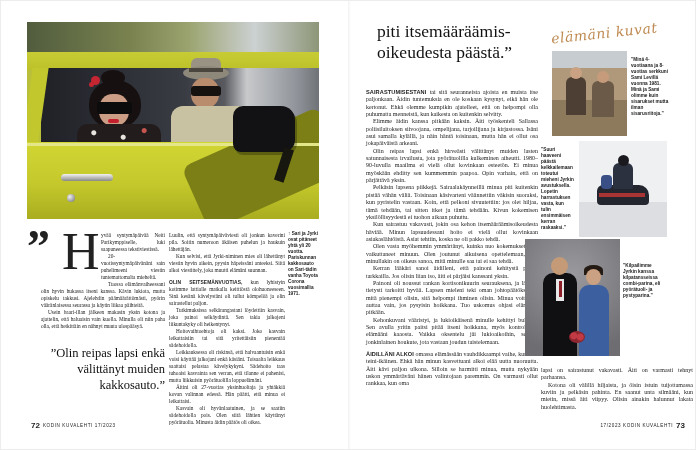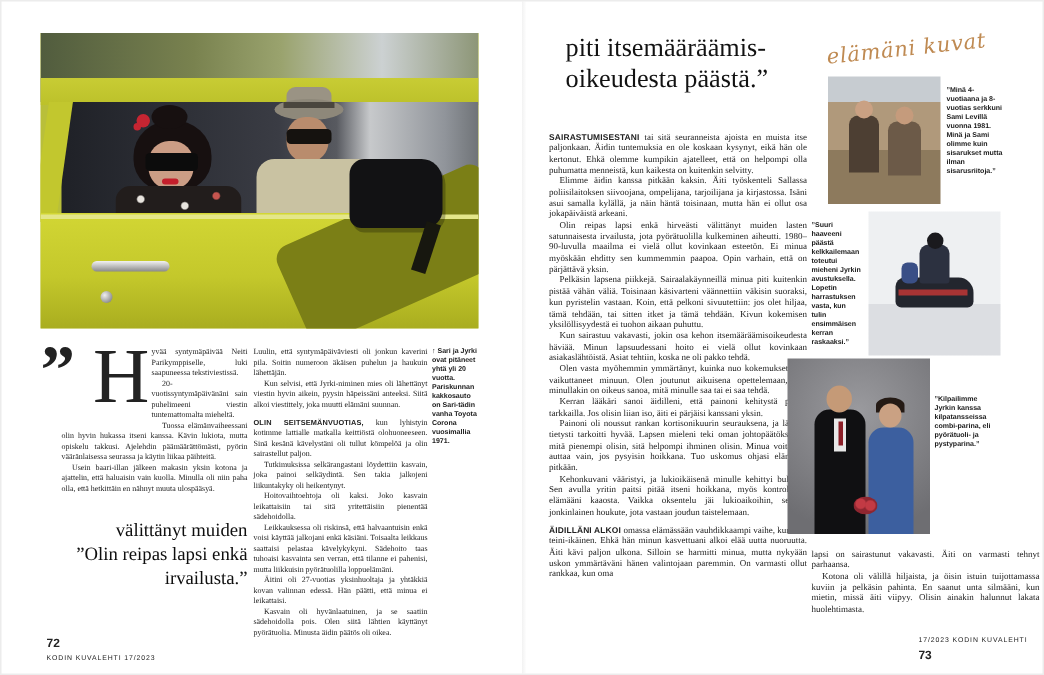--- a/index.html
+++ b/index.html
@@ -31,22 +31,22 @@
   .script{position:absolute;left:550px;top:24px;font-family:"DejaVu Serif",serif;font-style:italic;
           font-size:14px;color:#bf8a52;transform:rotate(-6deg);white-space:nowrap;letter-spacing:.5px;}
 
   .sidecap{position:absolute;font-family:"Liberation Sans",sans-serif;font-weight:bold;
            font-size:4.7px;line-height:6px;color:#1a1a1a;}
   #cap-car{left:287px;top:230px;width:32px;}
   #cap-kids{left:630px;top:56px;width:38px;}
   #cap-sled{left:540px;top:146px;width:34px;}
   #cap-dance{left:622px;top:262px;width:40px;}
 
-  .footer{position:absolute;bottom:8px;font-family:"Liberation Sans",sans-serif;
-          font-size:4.6px;letter-spacing:.6px;color:#222;display:flex;align-items:flex-start;gap:3px;flex-direction:column;}
+  .footer{position:absolute;bottom:19px;font-family:"Liberation Sans",sans-serif;
+          font-size:4.6px;letter-spacing:.6px;color:#222;display:flex;align-items:center;gap:3px;}
   .footer .pg{font-size:8px;font-weight:bold;letter-spacing:0;}
   #footer-l{left:30px;}
   #footer-r{right:10px;}
 
   
   .photo{position:absolute;overflow:hidden;}
   #ph-car{left:26px;top:21px;width:292px;height:197px;background:#b9bf3a;}
   #ph-car .bg{position:absolute;left:0;top:0;width:100%;height:46px;
      background:linear-gradient(90deg,#515c3e,#79824f 35%,#9aa36e 55%,#ccd1d2 78%,#8d9677);}
   #ph-car .roof{position:absolute;left:0;top:30px;width:100%;height:18px;
@@ -155,23 +155,23 @@
         <span class="oq">”</span>
         <span class="dc">H</span>
       </span>
   <p class="noindent">yvää syntymäpäivää Neiti Parikymppiselle, luki saapuneessa tekstiviestissä.</p>
       <p>20-vuotissyntymäpäivänäni sain puhelimeeni viestin tuntemattomalta mieheltä.</p>
       <p>Tuossa elämänvaiheessani olin hyvin hukassa itseni kanssa. Kävin lukiota, mutta opiskelu takkusi. Ajelehdin päämäärättömästi, pyörin vääränlaisessa seurassa ja käytin liikaa päihteitä.</p>
       <p>Usein baari-illan jälkeen makasin yksin kotona ja ajattelin, että haluaisin vain kuolla. Minulla oli niin paha olla, että hetkittäin en nähnyt muuta ulospääsyä.</p>
     </div>
 
   <div class="pullquote">
+      <div>”Olin reipas lapsi enkä</div>
       <div>välittänyt muiden</div>
-      <div>”Olin reipas lapsi enkä</div>
-      <div>irvailusta.”</div>
+      <div>kakkosauto.”</div>
     </div>
 
   <div class="col" id="col2">
       <p class="noindent">Luulin, että syntymäpäiväviesti oli jonkun kaverini pila. Soitin numeroon äkäisen puhelun ja haukuin lähettäjän.</p>
       <p>Kun selvisi, että Jyrki-niminen mies oli lähettänyt viestin hyvin aikein, pyysin häpeissäni anteeksi. Siitä alkoi viestittely, joka muutti elämäni suunnan.</p>
       <p class="gap noindent"><b class="lead">OLIN SEITSEMÄNVUOTIAS, </b>kun lyhistyin kotimme lattialle matkalla keittiöstä olohuoneeseen. Sinä kesänä kävelystäni oli tullut kömpelöä ja olin sairastellut paljon.</p>
       <p>Tutkimuksissa selkärangastani löydettiin kasvain, joka painoi selkäydintä. Sen takia jalkojeni liikuntakyky oli heikentynyt.</p>
       <p>Hoitovaihtoehtoja oli kaksi. Joko kasvain leikattaisiin tai sitä yritettäisiin pienentää sädehoidolla.</p>
       <p>Leikkauksessa oli riskinsä, että halvaantuisin enkä voisi käyttää jalkojani enkä käsiäni. Toisaalta leikkaus saattaisi pelastaa kävelykykyni. Sädehoito taas tuhoaisi kasvainta sen verran, että tilanne ei pahenisi, mutta liikkuisin pyörätuolilla loppuelämäni.</p>
       <p>Äitini oli 27-vuotias yksinhuoltaja ja yhtäkkiä kovan valinnan edessä. Hän päätti, että minua ei leikattaisi.</p>

